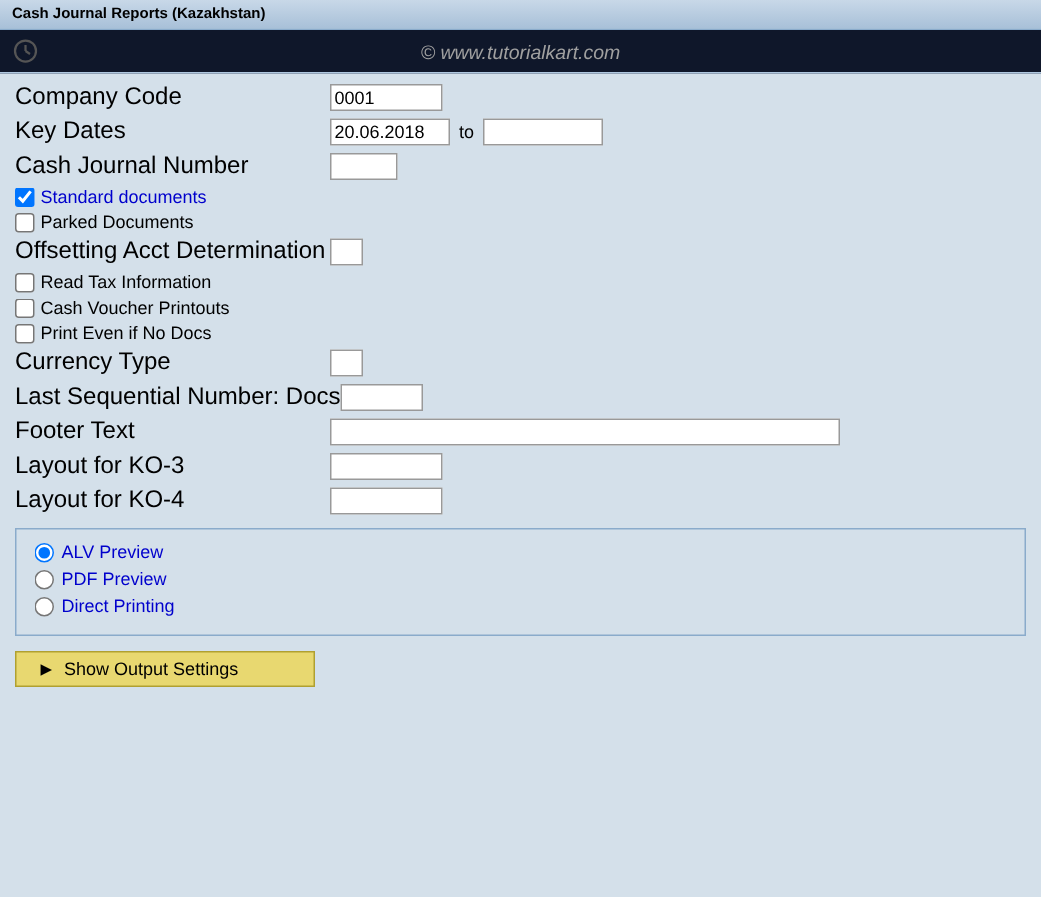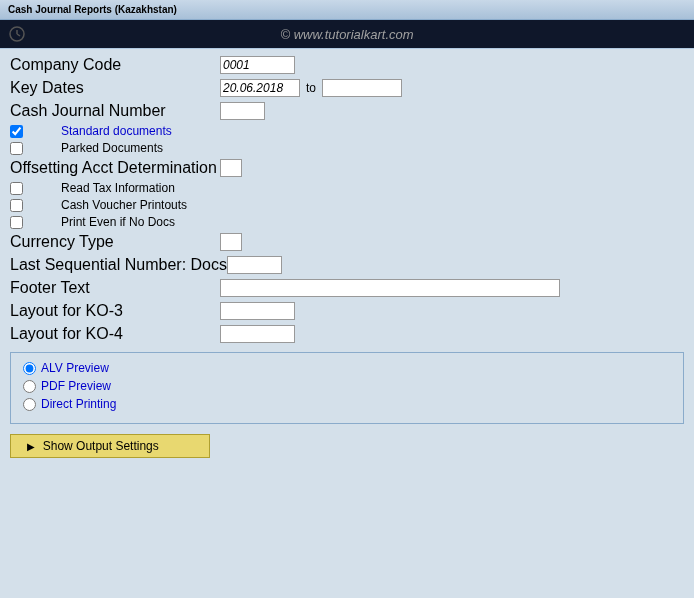--- a/index.html
+++ b/index.html
@@ -64,37 +64,35 @@
       color: #000;
       font-size: 16px;
     }
     .form-input {
       border: 1px solid #999;
       background: #fff;
       height: 18px;
       font-size: 12px;
       padding: 0 2px;
       outline: none;
-      font-style: italic;
     }
     .input-sm { width: 45px; }
     .input-md { width: 75px; }
     .input-date { width: 80px; }
     .input-full { width: 340px; }
     .input-tiny { width: 22px; height: 18px; }
     .input-seq { width: 55px; }
     .to-label {
       margin: 0 6px;
       color: #000;
     }
     .checkbox-row {
       display: flex;
       align-items: flex-end;
       margin-bottom: 3px;
-      gap: 34px;
     }
     .checkbox-row input[type="checkbox"] {
       margin-right: 4px;
     }
     .checkbox-label {
       color: #0000cc;
       font-size: 12px;
     }
     .checkbox-label-black {
       color: #000;

